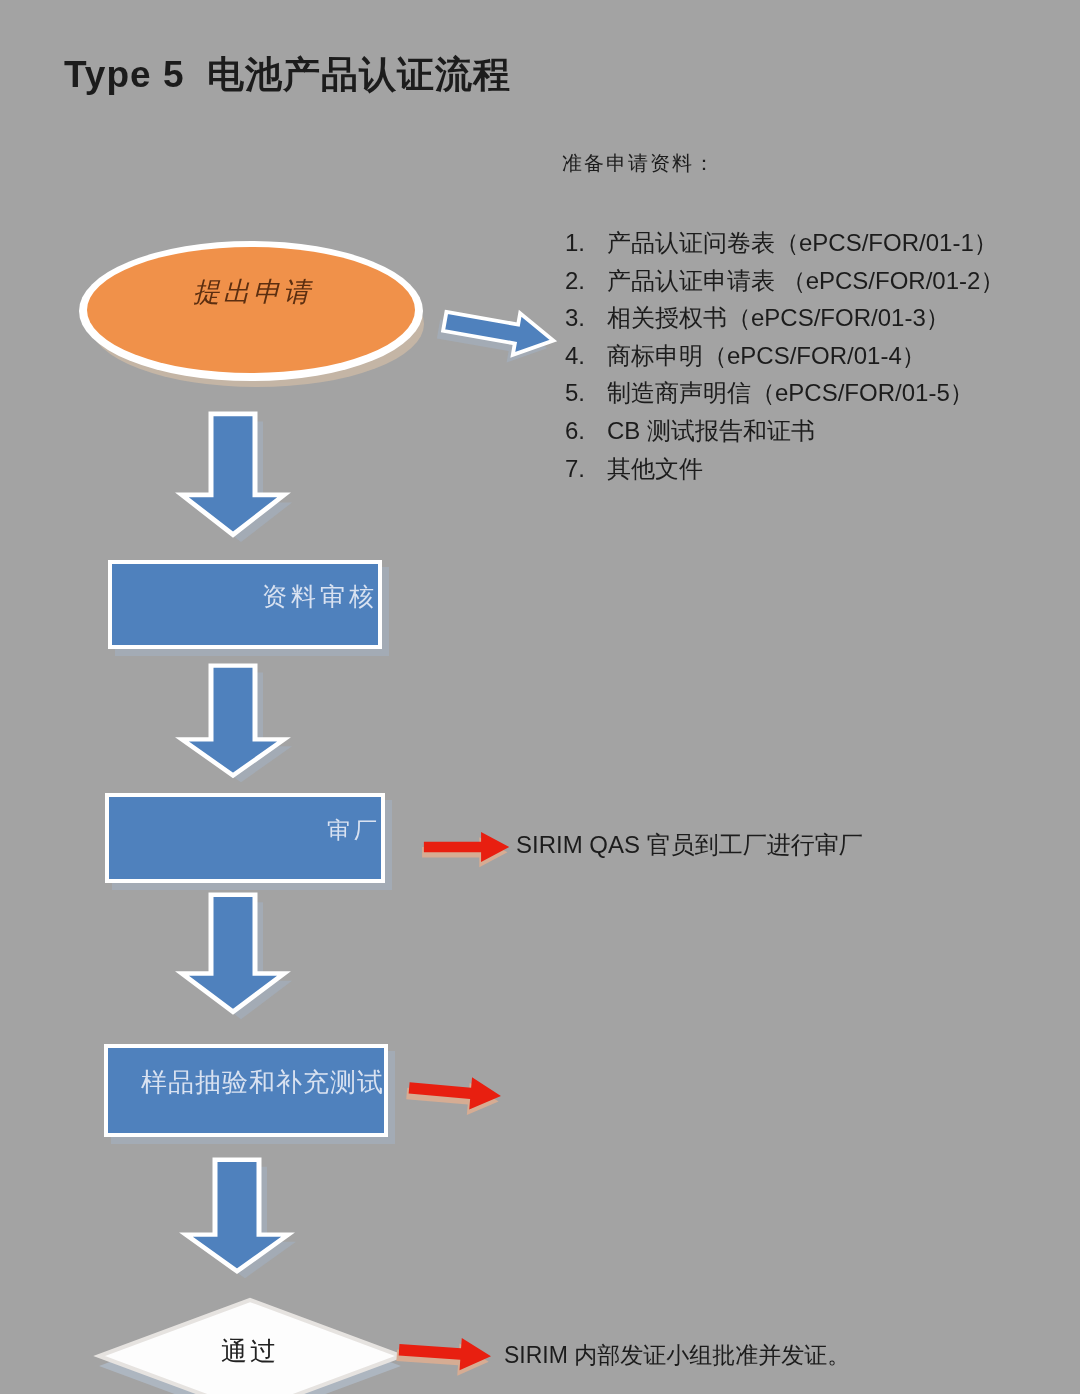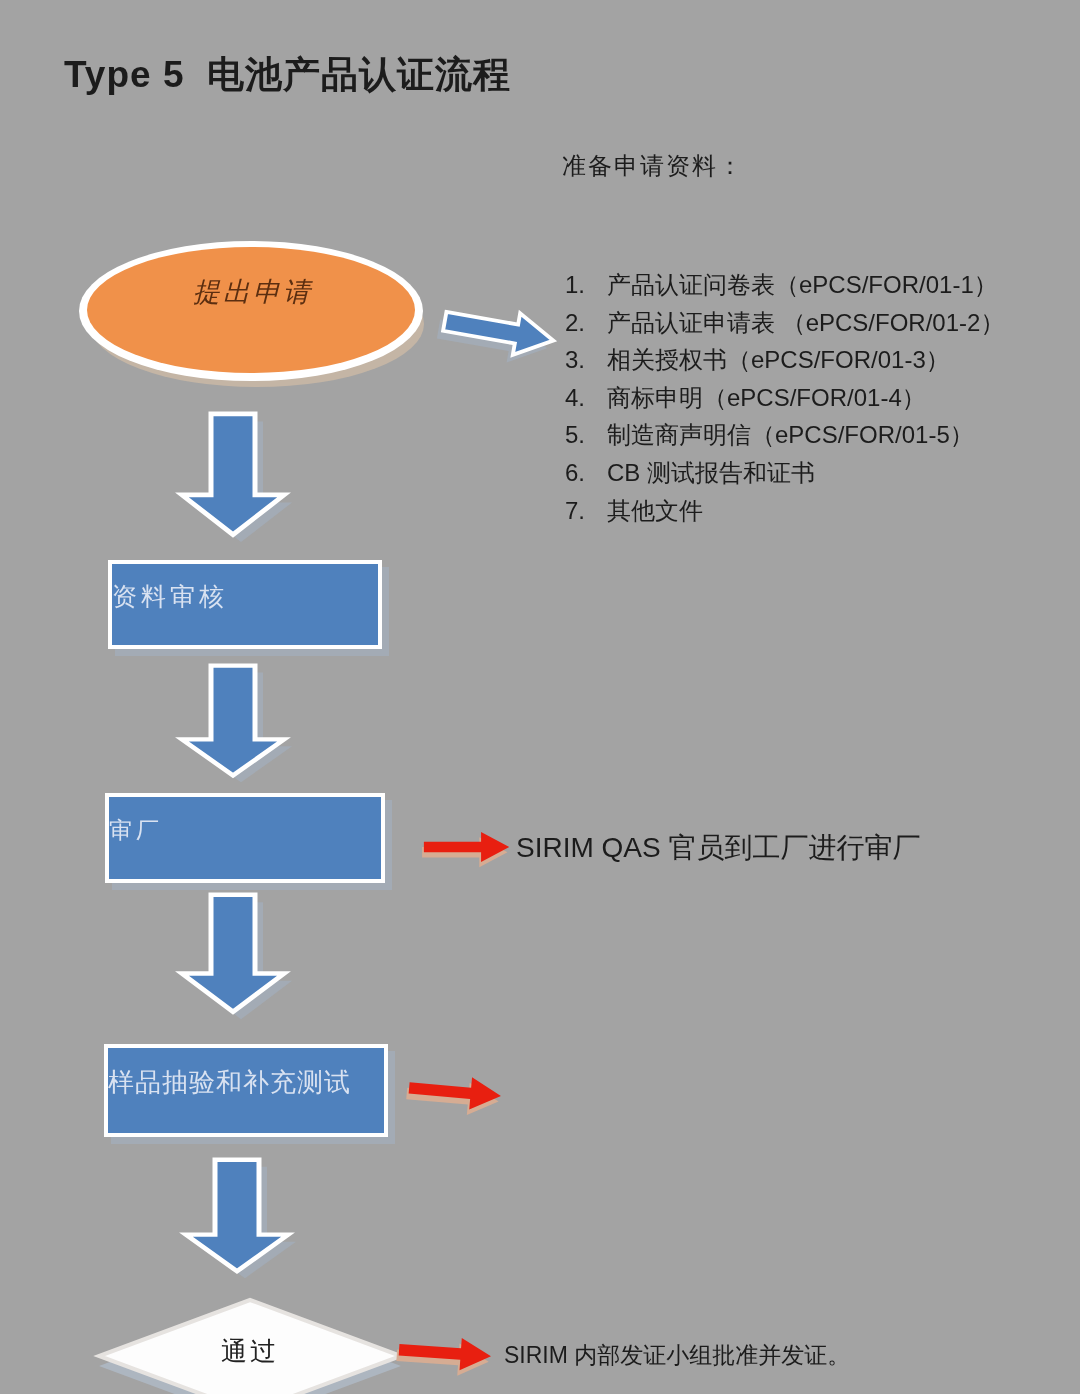--- a/index.html
+++ b/index.html
@@ -33,32 +33,31 @@
     font-size:37px;
     font-weight:700;
     color:var(--ink);
     letter-spacing:1px;
     white-space:pre;
   }
 
   
   #materials-heading{
     left:562px; top:150px;
-    font-size:24px;
+    font-size:20px;
     color:var(--ink);
     letter-spacing:2px;
   }
   #materials-list{
     left:565px; top:224px;
     width:480px;
     list-style:none;
     counter-reset:n;
     font-size:24px;
     color:var(--ink);
-    margin-top:42px;
   }
   #materials-list li{
     counter-increment:n;
     position:relative;
     padding-left:42px;
     line-height:37.6px;
     white-space:nowrap;
   }
   #materials-list li::before{
     content:counter(n) ".";
@@ -78,21 +77,21 @@
     text-align:center;
     color:var(--blue-text);
     letter-spacing:4px;
   }
   .rect-node{
     background:var(--blue);
     border:4px solid #fff;
     box-shadow:7px 7px 0 var(--shadow);
     display:flex;
     align-items:center;
-    justify-content:flex-start;
+    justify-content:flex-end;
     padding-bottom:16px;
   }
 
   #start-label{
     left:76px; top:274px; width:354px;
     text-align:center;
     font-size:27px;
     color:var(--orange-text);
     letter-spacing:3px;
     font-style:italic;
@@ -103,21 +102,21 @@
 
   #decision-label{
     left:95px; top:1334px; width:310px;
     text-align:center;
     font-size:26px;
     color:#222;
     letter-spacing:3px;
   }
 
   .note-text{
-    font-size:28px;
+    font-size:24px;
     color:var(--ink);
     white-space:nowrap;
   }
   #note-step2{left:516px; top:829px;}
   #note-step3{left:510px; top:1082px;}
   #note-decision{left:504px; top:1340px; font-size:23px;text-align:right;}
 </style>
 </head>
 <body>
 

